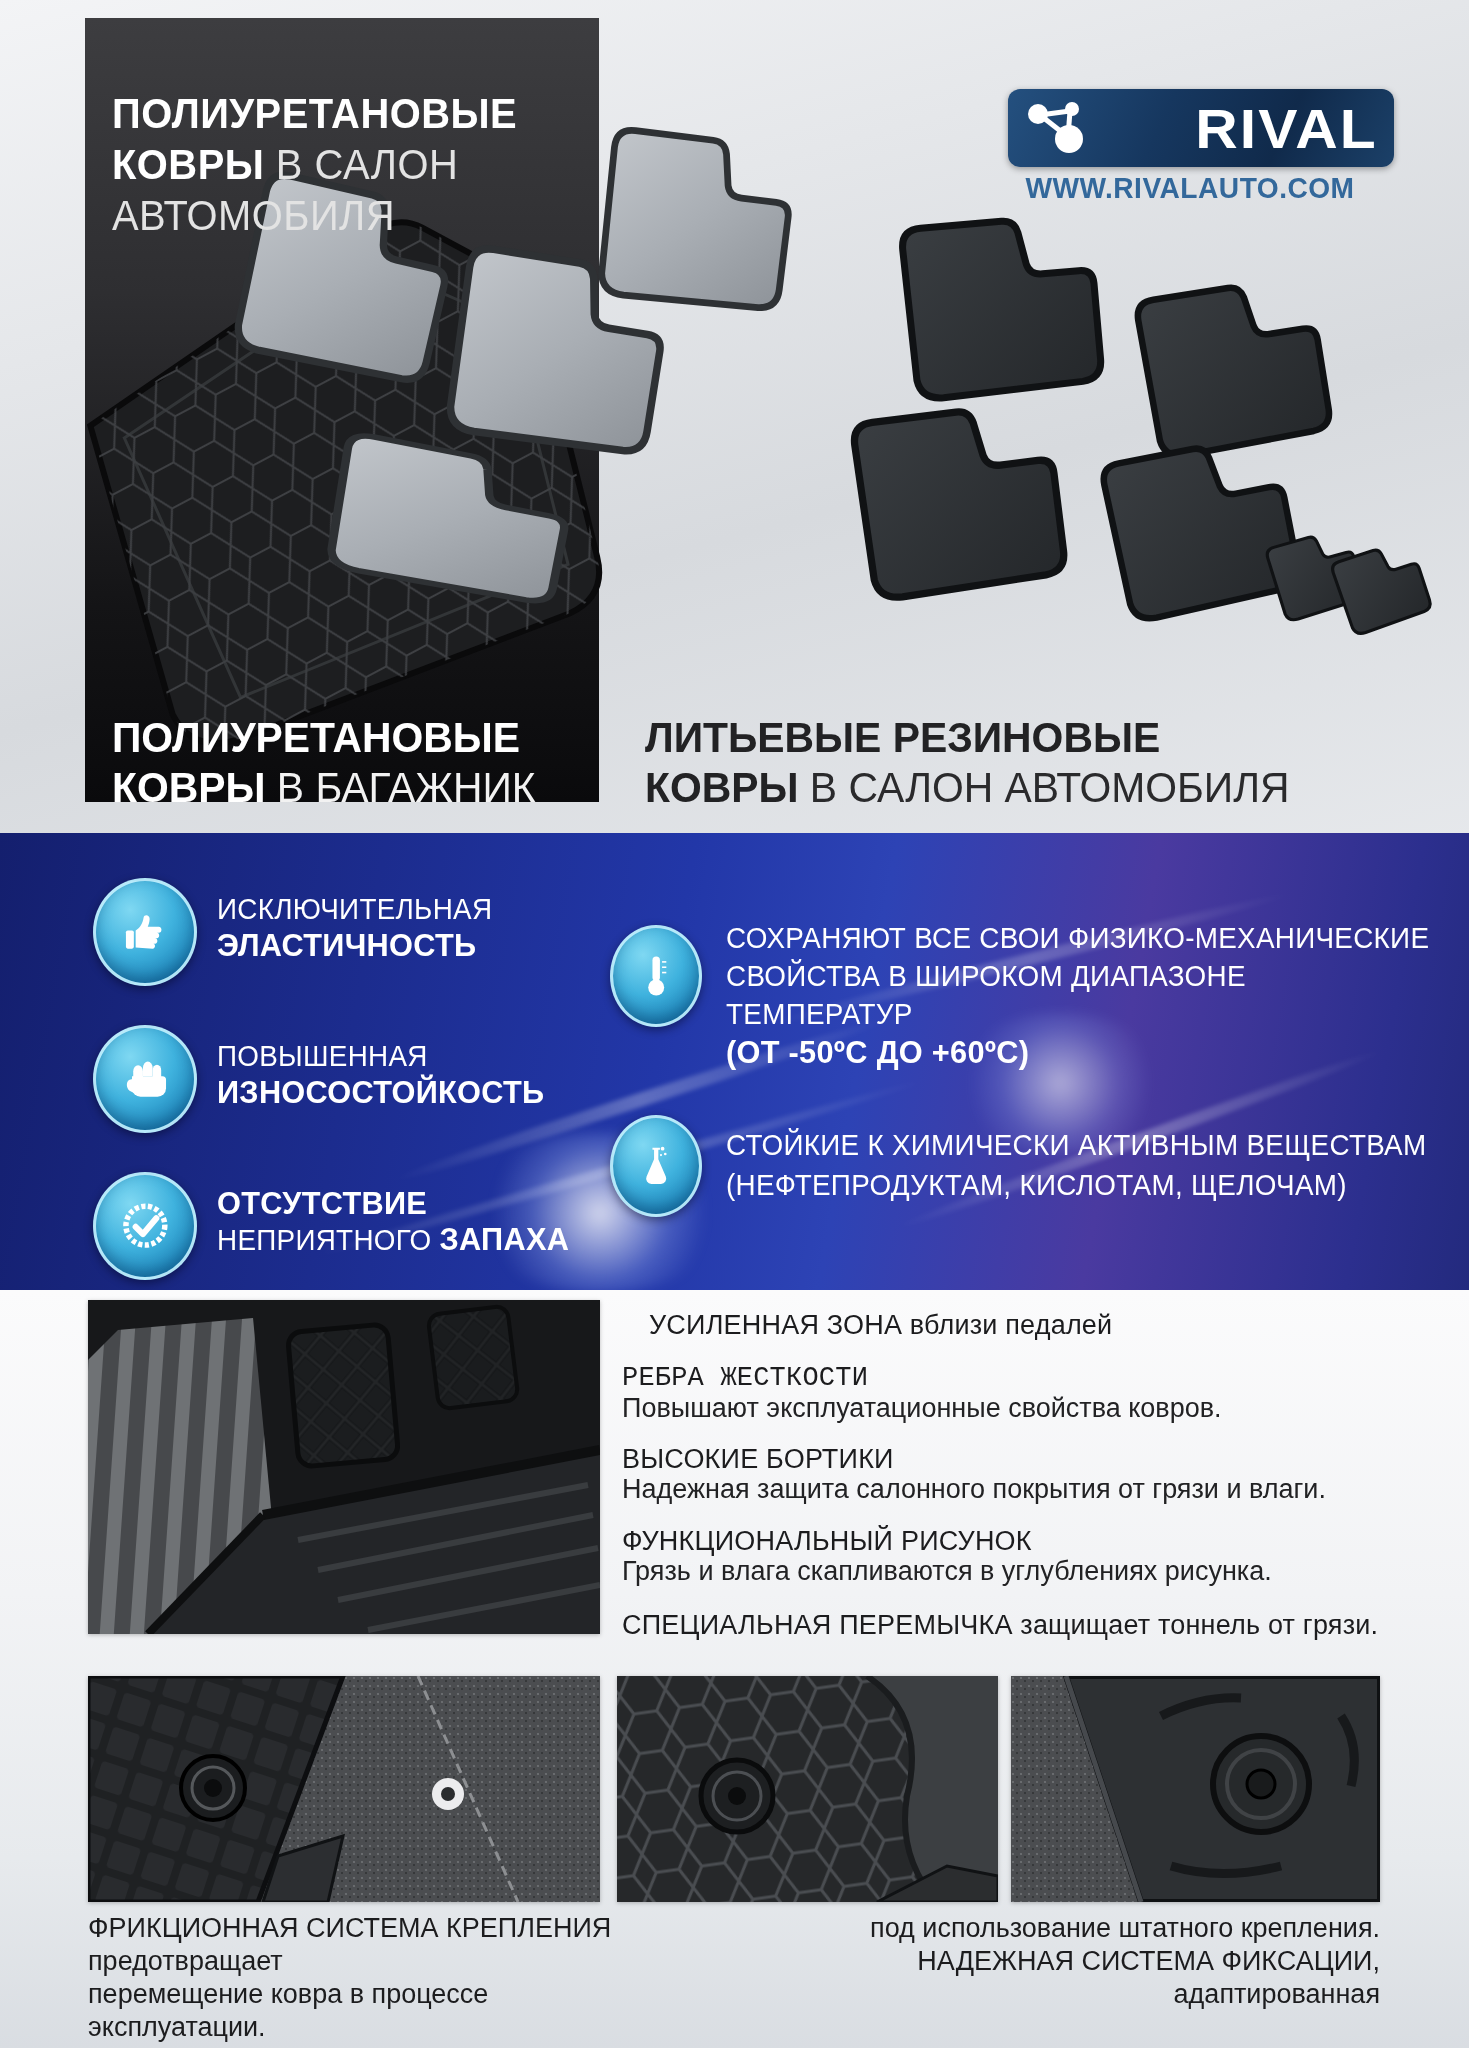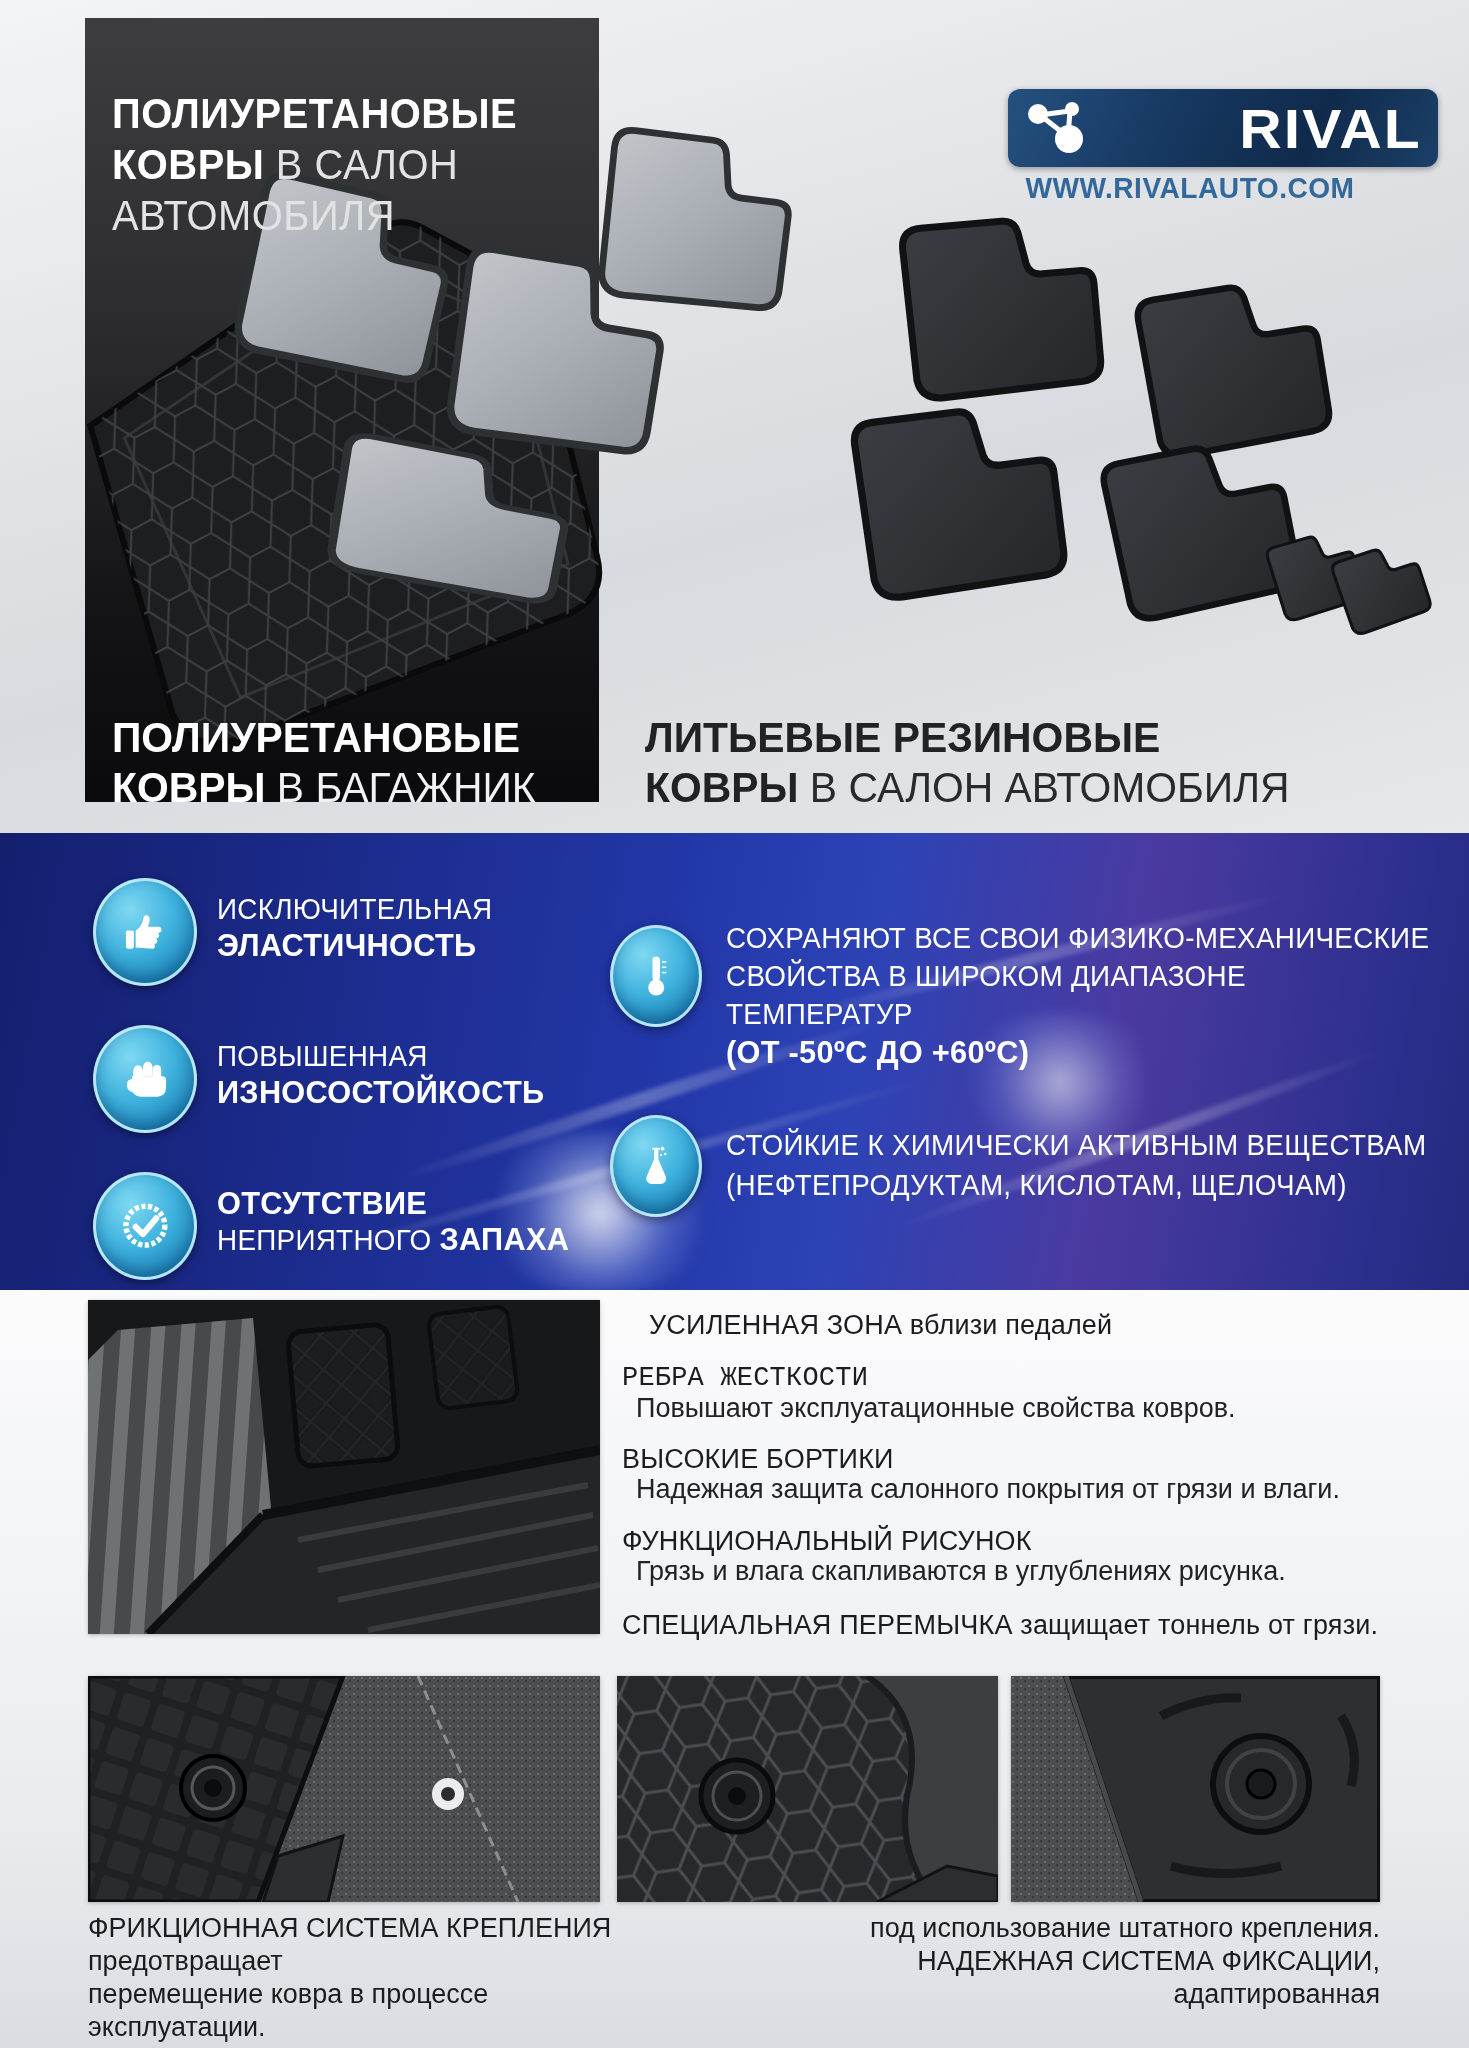--- a/index.html
+++ b/index.html
@@ -15,21 +15,21 @@
   .hero-title{left:112px;top:88px;line-height:51px;font-size:42px;color:#e3e3e3;
       transform:scaleX(.95);transform-origin:0 0;letter-spacing:.5px;}
   .hero-title .t-b{color:#ffffff;font-weight:bold;}
   .panel-caption{left:112px;top:712px;line-height:50px;font-size:43px;color:#f2f2f2;
       transform:scaleX(.95);transform-origin:0 0;}
   .panel-caption .t-b{font-weight:bold;color:#ffffff;}
   .rubber-caption{left:645px;top:712px;line-height:50px;font-size:43px;color:#2a2a2c;
       transform:scaleX(.95);transform-origin:0 0;}
   .rubber-caption .t-b{font-weight:bold;color:#222224;}
 
-  .logo-box{left:1008px;top:89px;width:430px;height:78px;border-radius:12px;
+  .logo-box{left:1008px;top:89px;width:386px;height:78px;border-radius:12px;
       background:linear-gradient(115deg,#24507f 0%,#16375f 40%,#102a4b 70%,#1b4068 100%);
       box-shadow:0 2px 6px rgba(0,0,0,.35);display:flex;align-items:center;justify-content:flex-end;padding-right:16px;box-sizing:border-box;}
   .logo-text{font-size:56px;font-weight:bold;color:#ffffff;letter-spacing:2px;transform:scaleX(1.05);transform-origin:100% 50%;}
   .logo-mol{position:absolute;left:14px;top:10px;width:70px;height:58px;}
   .logo-url{left:1000px;top:172px;width:380px;text-align:center;font-size:29px;font-weight:bold;
       color:#33689b;letter-spacing:.5px;transform:scaleX(.97);transform-origin:50% 0;}
 
   
   .band{left:0;top:833px;width:1469px;height:457px;overflow:hidden;
       background:linear-gradient(100deg,#141f6e 0%,#1c2c8e 25%,#2237a8 45%,#2d43b5 58%,#4a3aa0 75%,#2c2f8e 92%,#232a7e 100%);}
@@ -42,21 +42,21 @@
       display:flex;align-items:center;justify-content:center;}
   .feat-circle svg{width:62%;height:62%;}
   .feat-text{position:absolute;color:#ffffff;font-size:29px;line-height:36px;letter-spacing:.3px;transform:scaleX(.96);transform-origin:0 0;}
   .feat-text .t-b{font-weight:bold;font-size:32px;}
 
   
   .info-bg{left:0;top:1290px;width:1469px;height:758px;
       background:linear-gradient(180deg,#fbfbfc 0%,#f2f3f5 40%,#e7eaed 75%,#d9dde2 100%);}
   .photo{position:absolute;box-shadow:0 1px 4px rgba(0,0,0,.25);}
   .info-item-title{position:absolute;left:622px;font-size:27px;color:#1c1c1e;letter-spacing:.2px;white-space:nowrap;}
-  .info-item-body{position:absolute;left:636px;font-size:27px;color:#222224;white-space:nowrap;}
+  .info-item-body{position:absolute;left:622px;font-size:27px;color:#222224;white-space:nowrap;}
 
   
   .cap{position:absolute;font-size:27px;color:#1c1c1e;line-height:33px;}
   .cap span{display:block;}
   .cap-right{text-align:right;}
 
   .t-b{font-weight:bold;}
 </style>
 </head>
 <body>

